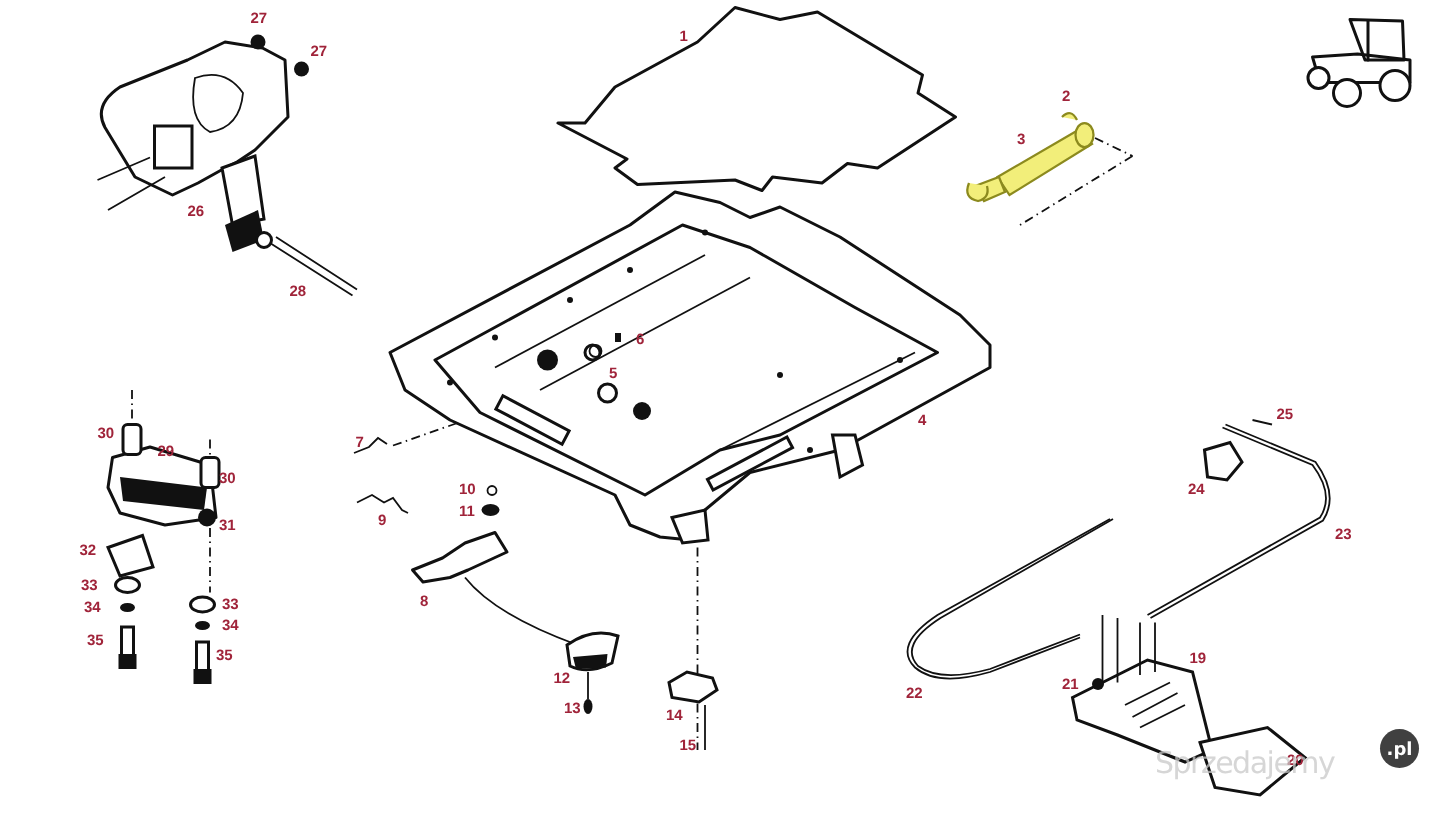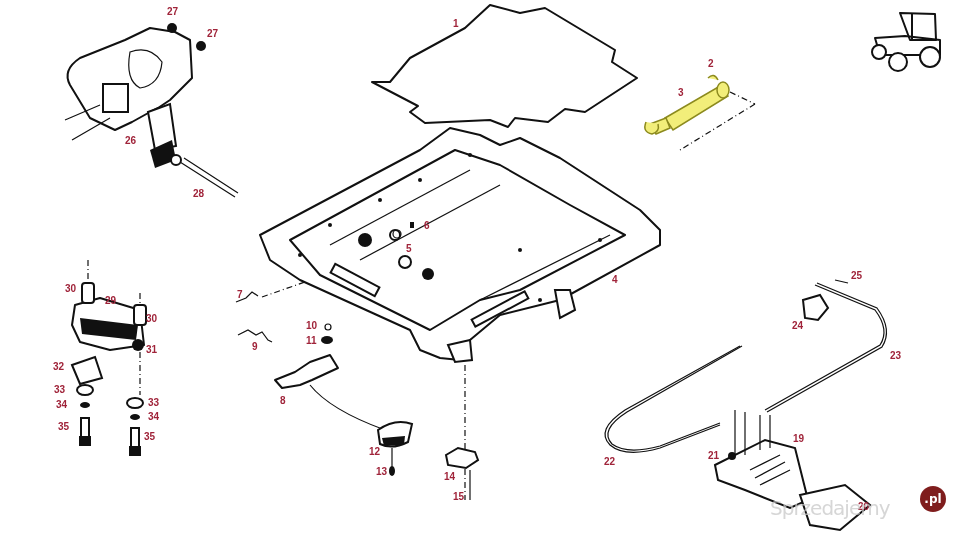--- a/index.html
+++ b/index.html
@@ -234,13 +234,13 @@
       <text x="54" y="393" class="callout" fill="#a0243a">33</text>
       <text x="148" y="406" class="callout" fill="#a0243a">33</text>
       <text x="56" y="408" class="callout" fill="#a0243a">34</text>
       <text x="148" y="420" class="callout" fill="#a0243a">34</text>
       <text x="58" y="430" class="callout" fill="#a0243a">35</text>
       <text x="144" y="440" class="callout" fill="#a0243a">35</text>
     </g>
 </svg>
 
 <div class="wm">Sprzedajemy</div>
-<div class="wm-badge" style="background: #7f1d1d;">.pl</div>
+<div class="wm-badge" style="background: #404040;">.pl</div>
 
 </body></html>

